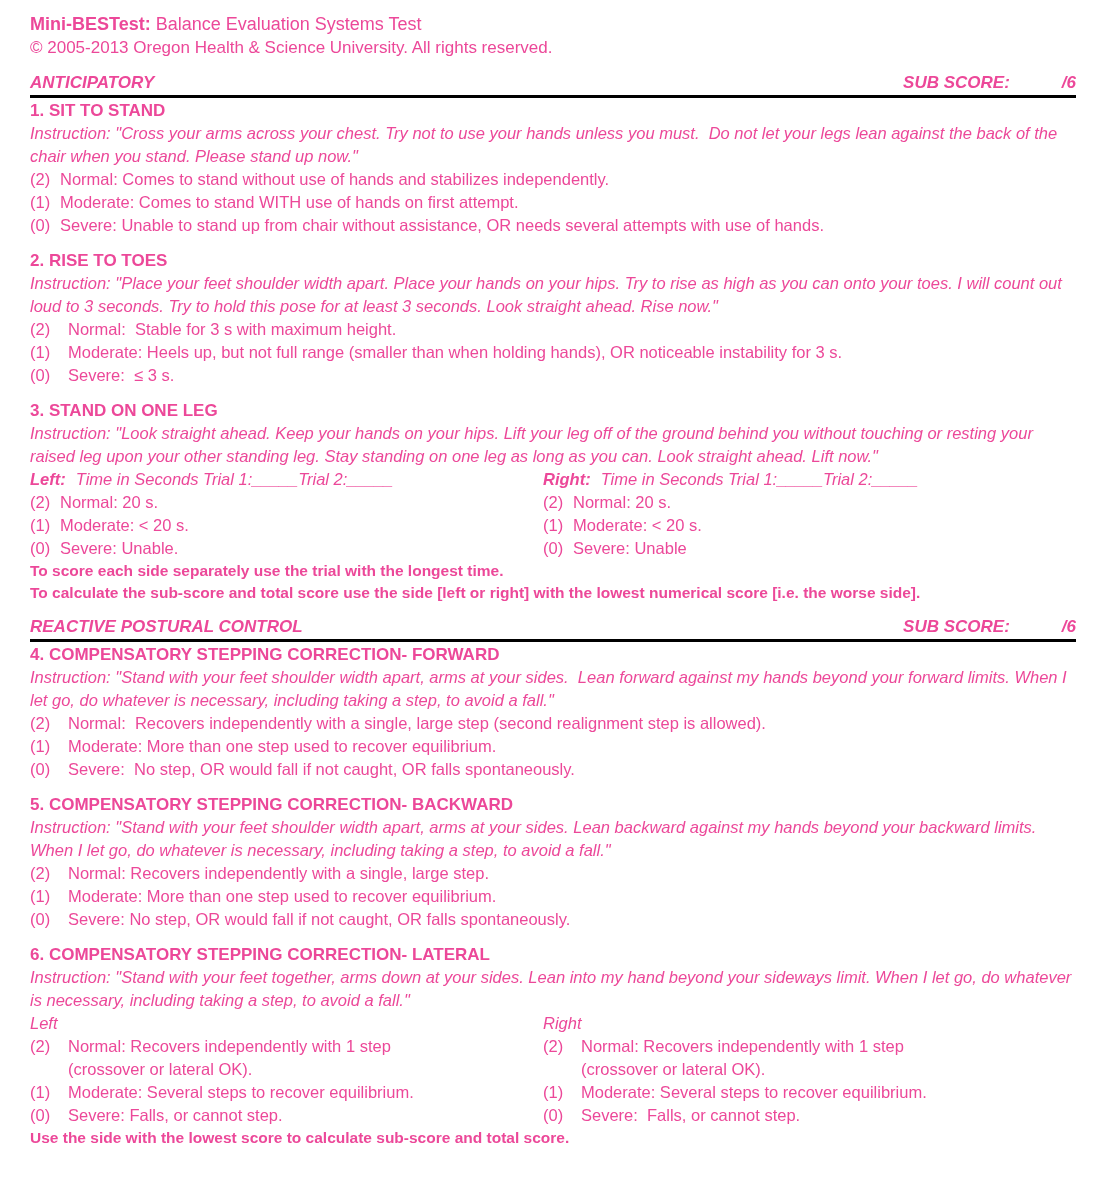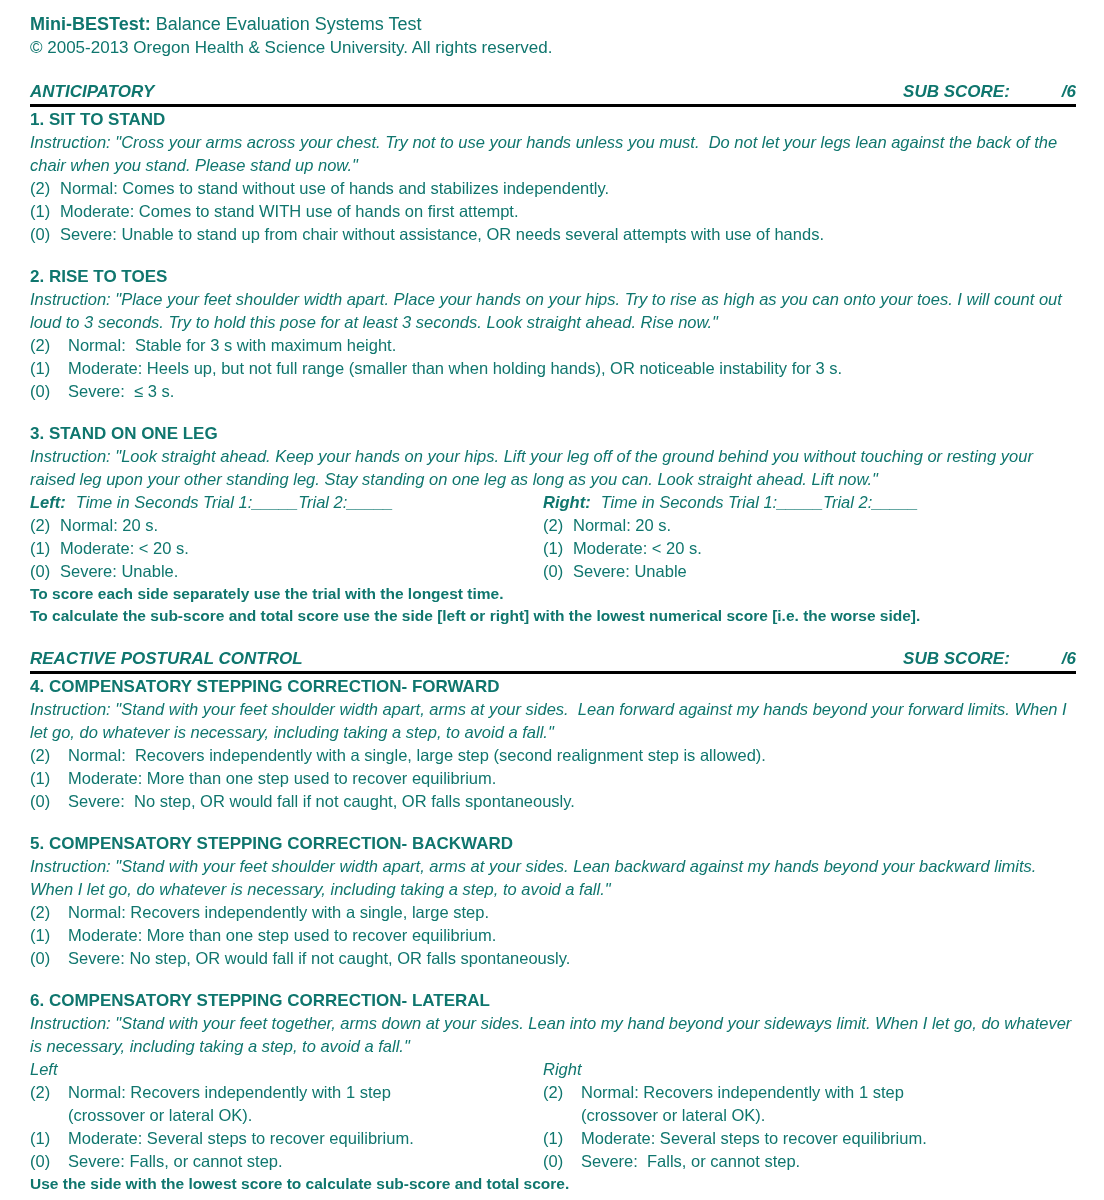--- a/index.html
+++ b/index.html
@@ -1,35 +1,35 @@
 <!DOCTYPE html>
 <html><head>
 <meta charset="utf-8">
 <style>
   html,body{margin:0;padding:0;background:#ffffff;}
   .page{
     width:1104px;height:1200px;box-sizing:border-box;
     padding:12px 28px 0 30px;
-    background:#fff;color:#0f766e;
+    background:#fff;color:#ec4899;
     font-family:"Liberation Sans", sans-serif;
     overflow:hidden;
   }
   .doc-title{font-size:18px;line-height:24px;}
   .b{font-weight:bold;}
   .copyright{font-size:17px;line-height:24px;}
 
   .sec-header{
     display:flex;justify-content:space-between;align-items:flex-end;
-    border-bottom:3px solid #000;padding-bottom:2px;margin-top:21px;
+    border-bottom:3px solid #000;padding-bottom:2px;margin-top:12px;
     font-weight:bold;font-style:italic;font-size:17px;line-height:21px;
   }
   .sh-right{display:flex;align-items:flex-end;}
   .score-blank{display:inline-block;width:52px;}
 
-  .item{margin-top:19px;}
+  .item{margin-top:12px;}
   .item.first{margin-top:1px;}
   .item-title{font-weight:bold;font-size:17px;line-height:23px;}
   .instruction{font-style:italic;font-size:16.5px;line-height:23px;white-space:pre-wrap;}
 
   .opt{display:flex;font-size:16.5px;line-height:23px;}
   .opt .num{flex:0 0 30px;}
   .opt.wide .num{flex:0 0 38px;}
   .opt .txt{white-space:pre-wrap;text-align:center;}
   .cont{padding-left:38px;font-size:16.5px;line-height:23px;}
 

